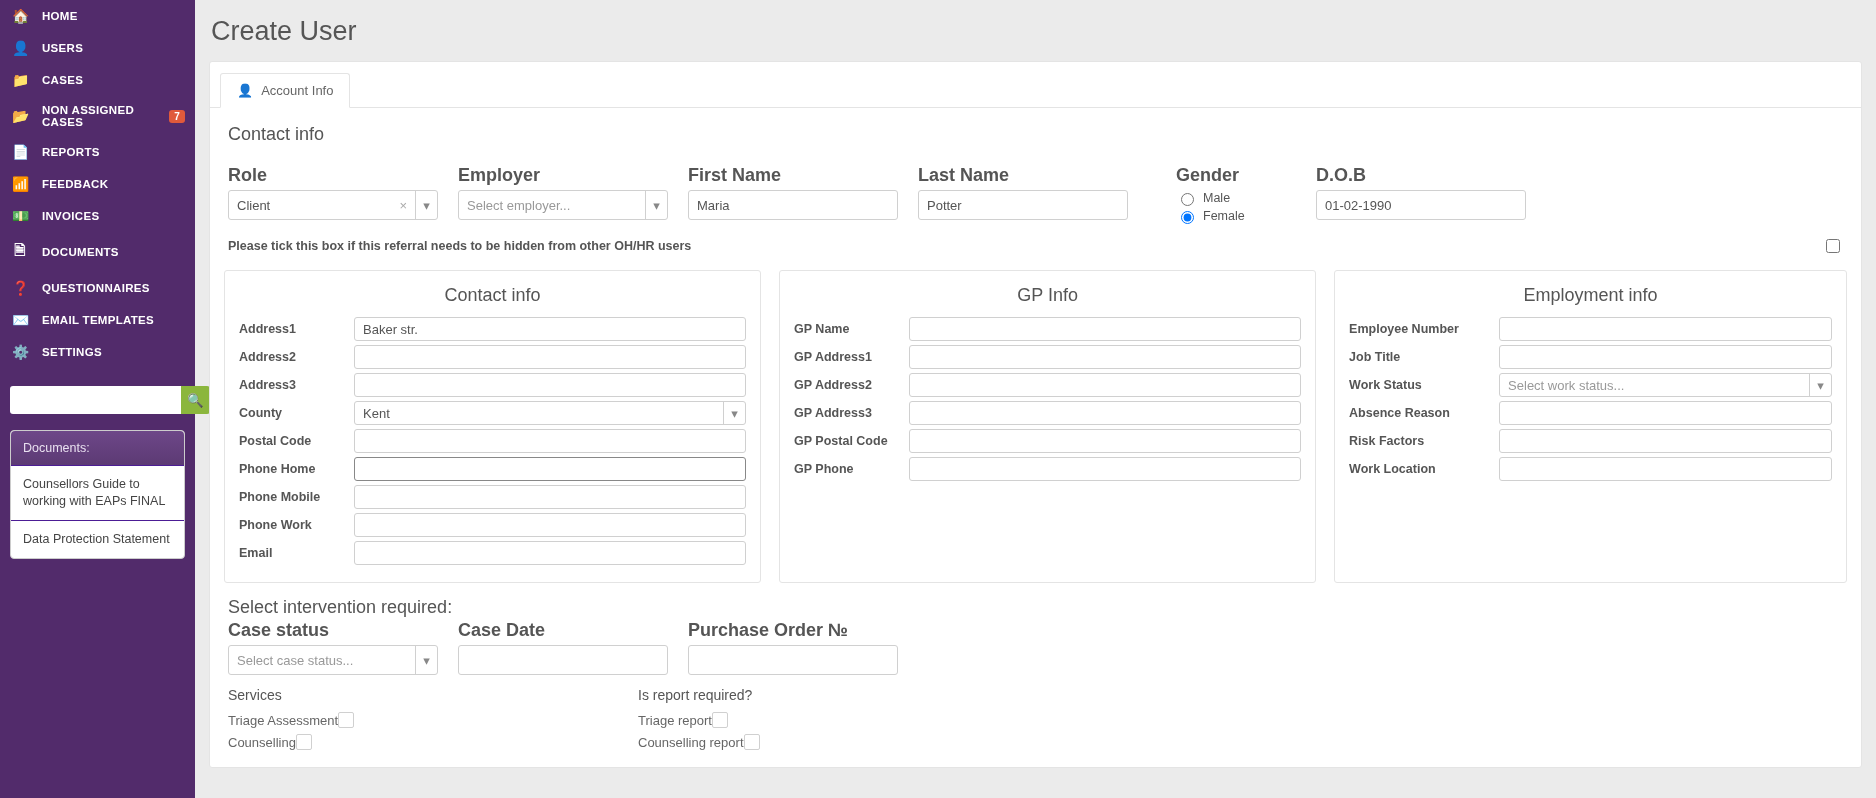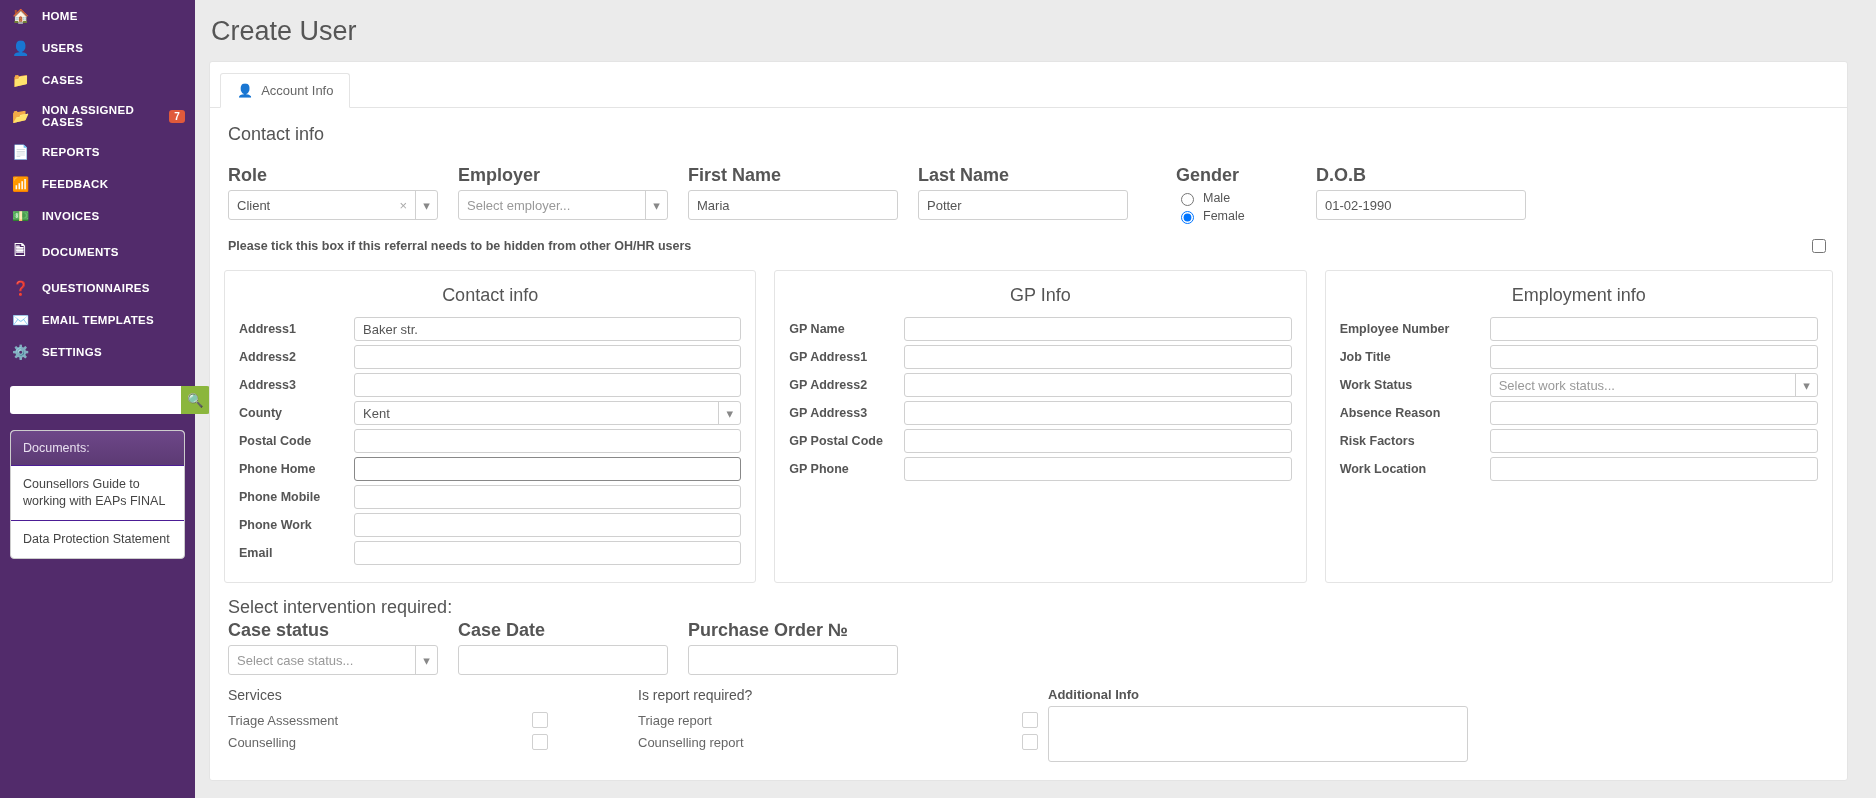--- a/index.html
+++ b/index.html
@@ -10,21 +10,21 @@
   .nav-item { display:flex; align-items:center; gap:14px; padding:8px 10px 8px 12px; font-size:11.5px; font-weight:600; letter-spacing:.3px; cursor:pointer; }
   .nav-item .icon { width:16px; text-align:center; font-size:14px; }
   .nav-badge { background:#e05a3b; color:#fff; border-radius:3px; font-size:10px; padding:1px 5px; margin-left:auto; }
   .side-search { display:flex; margin:18px 10px 16px 10px; }
   .side-search input { flex:1; border:none; padding:7px 8px; font-size:12px; background:#fff; border-radius:3px 0 0 3px; }
   .side-search button { width:30px; background:#8bb63d; border:none; border-radius:0 3px 3px 0; color:#fff; cursor:pointer; }
   .doc-panel { margin:0 10px; background:#fff; border:1px solid #ccc; border-radius:4px; color:#444; font-size:12.5px; }
   .doc-panel .dp-head { background:linear-gradient(#6d4788,#5c3a74); color:#e9e0f0; padding:10px 12px; border-radius:4px 4px 0 0; }
   .doc-panel .dp-item { padding:10px 12px; border-top:1px solid #4c1d95; line-height:1.35; cursor:pointer; }
   
-  .main { flex:1; padding:10px 28px 0 14px; }
+  .main { flex:1; padding:10px 14px 0 14px; }
   .page-title { font-size:27px; font-weight:400; color:#555; margin:6px 0 14px 2px; }
   .card { background:#fff; border:1px solid #e4e4e4; border-radius:3px; }
   .outer-card { padding:0 0 14px 0; }
   .tabstrip { padding:10px 10px 0 10px; border-bottom:1px solid #e4e4e4; }
   .tab { display:inline-flex; align-items:center; gap:8px; background:#fff; border:1px solid #e4e4e4; border-bottom:1px solid #fff; padding:9px 16px; font-size:13px; color:#666; border-radius:3px 3px 0 0; position:relative; top:1px; }
   .sec-title { font-size:18px; color:#555; font-weight:400; }
   .top-grid { display:flex; gap:20px; padding:16px 18px 6px 18px; flex-wrap:wrap; }
   .col-role, .col-emp { width:210px; }
   .col-fn, .col-ln, .col-dob { width:210px; }
   .col-gender { width:120px;margin-left:28px; }
@@ -42,21 +42,21 @@
   .frow .lbl { width:115px; font-size:12.5px; font-weight:700; color:#555; }
   .emp-lbl { width:150px !important; }
   .frow .fld { flex:1; }
   .small-inp { height:24px; }
   .sec2 { padding:14px 18px 0 18px; }
   .interv-row { display:flex; gap:20px; }
   .interv-row .col { width:210px; }
   .svc-row { display:flex; gap:50px; margin-top:12px; }
   .svc-col { width:360px; }
   .svc-col .shdr { font-size:14px; color:#555; margin-bottom:6px; }
-  .svc-item { display:flex; align-items:center; justify-content:space-between; font-size:13px; color:#666; padding:3px 0; width:320px; }
+  .svc-item { display:flex; align-items:center; font-size:13px; color:#666; padding:3px 0; width:320px; }
   .sq { width:16px; height:16px; border:1px solid #d0d0d0; border-radius:2px; }
   .addl { width:420px; }
   .addl .shdr { font-size:13px; font-weight:700; color:#555; margin-bottom:4px; }
   .addl textarea { width:100%; height:56px; border:1px solid #d0d0d0; border-radius:3px; resize:none; }
   .radio-row { display:flex; align-items:center; gap:6px; font-size:12.5px; color:#555; margin-bottom:2px; }
 </style>
 </head>
 <body>
 
 <div class="app">
@@ -323,22 +323,18 @@
             <div class="shdr">Is report required?</div>
             <div class="svc-item" style="width:400px">
                 <span>Triage report</span>
                 <span class="sq"></span>
               </div>
             <div class="svc-item" style="width:400px">
                 <span>Counselling report</span>
                 <span class="sq"></span>
               </div>
           </div>
-          <div class="addl">
-            <div class="shdr">Additional Info</div>
-            <textarea style=""></textarea>
-          </div>
         </div>
       </div>
 
     </div>
   </div>
 </div>
 
 </body></html>

